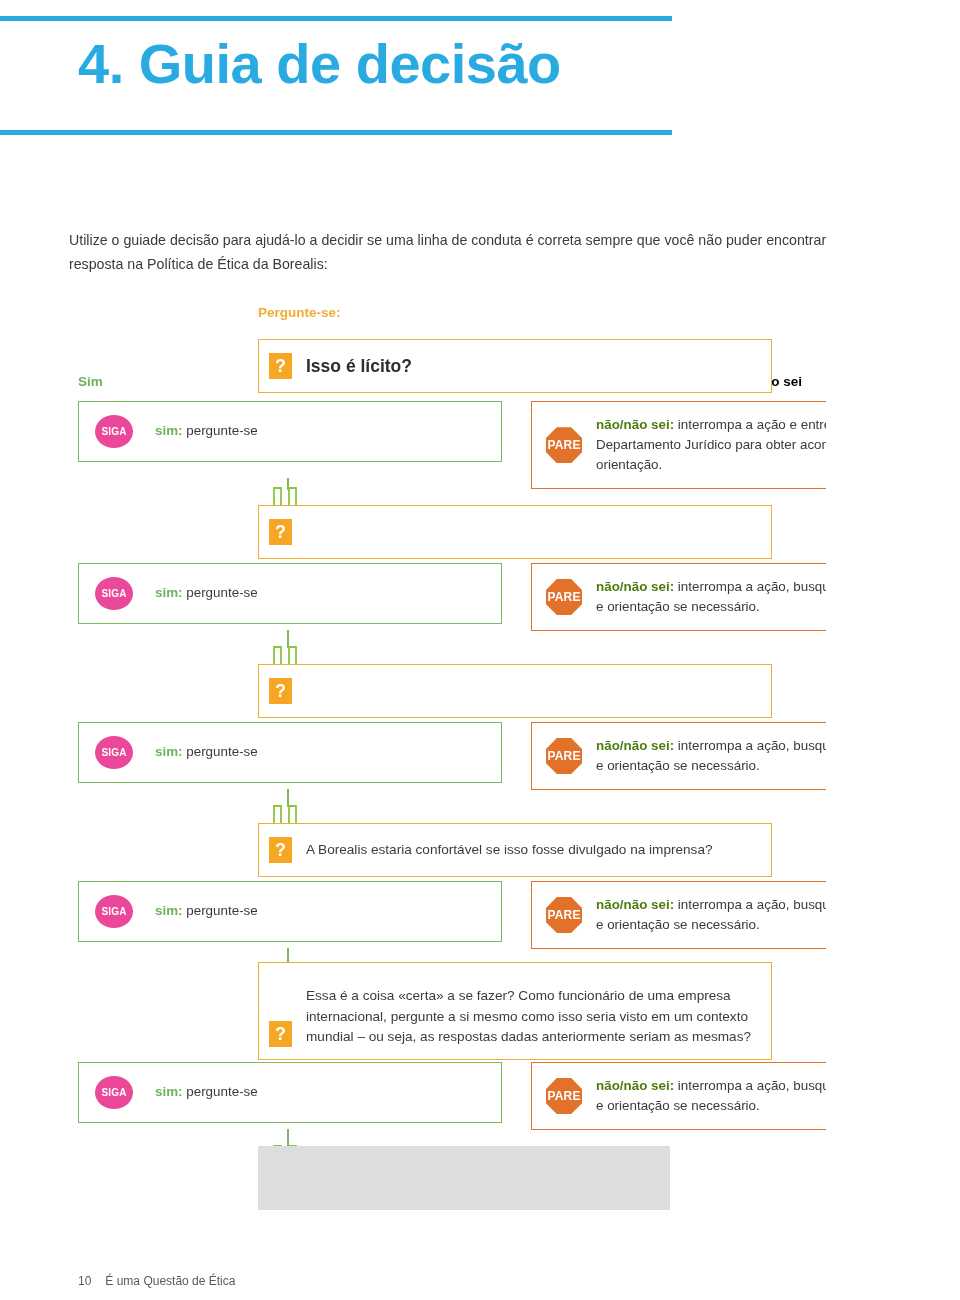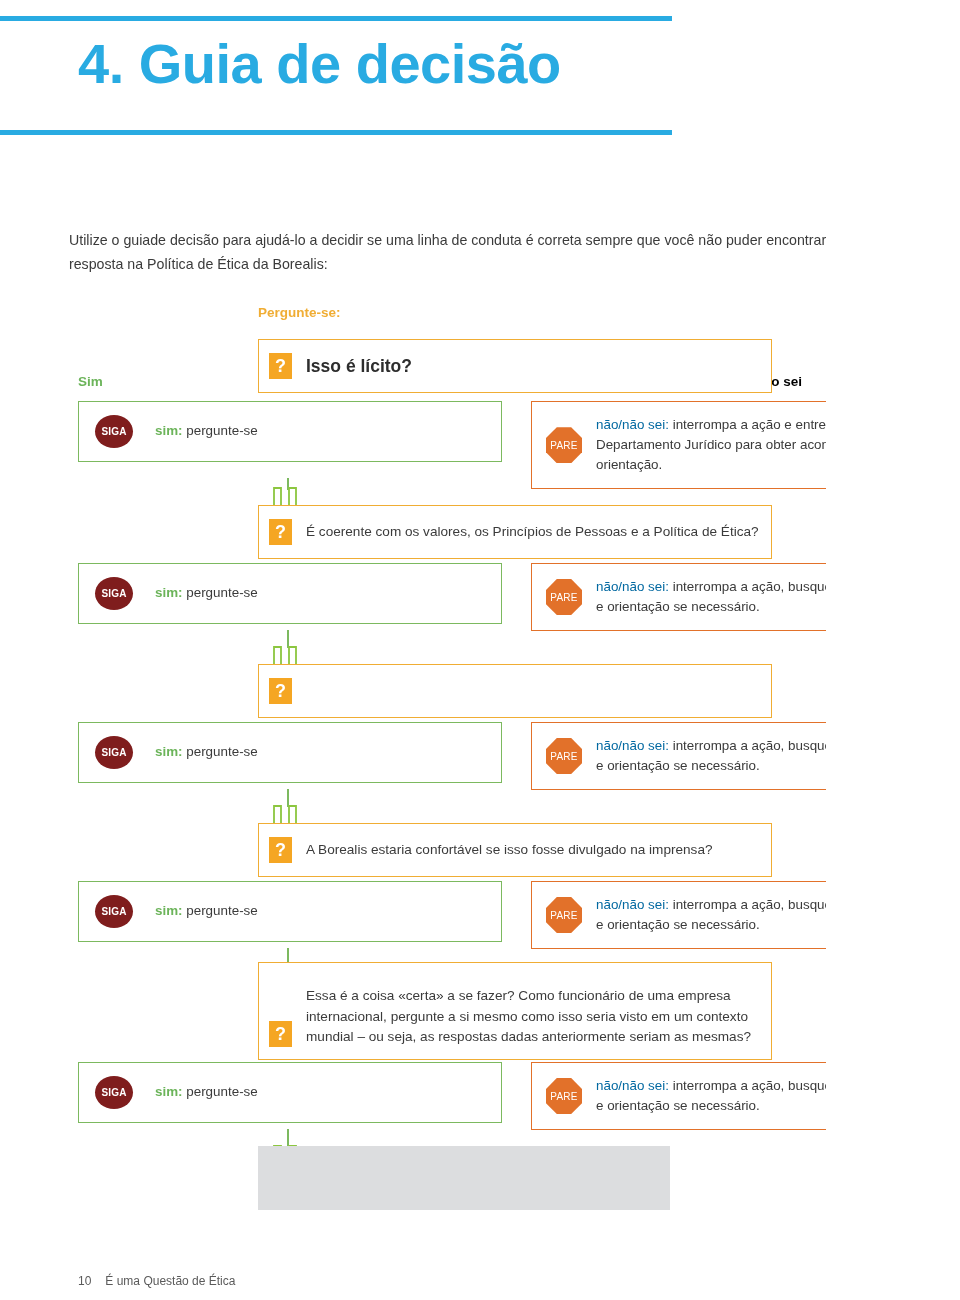--- a/index.html
+++ b/index.html
@@ -85,28 +85,28 @@
   .ansrow {
     display: flex; align-items: center;
     padding: 13px 14px;
     min-height: 56px;
   }
   .ansrow.y { padding-left: 16px; }
   .anstext {
     font-size: 13.4px; color: #3b3b3b; line-height: 1.5;
   }
   .kw-green { color: #6cb45a; font-weight: bold; }
-  .kw-orange { color: #0369a1; font-weight: normal; }
+  .kw-orange { color: #4d7c0f; font-weight: bold; }
 
   
   .siga {
     flex: 0 0 auto;
     width: 38px; height: 33px;
     border-radius: 50%;
-    background: #7f1d1d;
+    background: #ec4899;
     color: #ffffff;
     font-size: 10px; font-weight: bold;
     display: flex; align-items: center; justify-content: center;
     margin-right: 22px;
     letter-spacing: 0.2px;
     text-align: right;
   }
   
   .pare {
     flex: 0 0 auto;
@@ -115,21 +115,21 @@
     margin-right: 14px;
   }
   .pare .oct {
     position: absolute; inset: 0;
     background: #e2712a;
     clip-path: polygon(30% 0%, 70% 0%, 100% 30%, 100% 70%, 70% 100%, 30% 100%, 0% 70%, 0% 30%);
   }
   .pare .lab {
     position: absolute; inset: 0;
     display: flex; align-items: center; justify-content: center;
-    color: #ffffff; font-size: 10px; font-weight: normal;
+    color: #ffffff; font-size: 12px; font-weight: bold;
     letter-spacing: 0.2px;
   }
 
   
   .arrow {
     position: absolute; left: 270px;
     width: 30px; height: 52px;
   }
   .arrow svg { display: block; width: 30px; height: 52px; }
 
@@ -198,21 +198,20 @@
   <div class="stem" style="left:287px; top:478px; height:12px;"></div>
   <div class="arrow" style="top:487px;">
     <svg viewBox="0 0 30 52" fill="none" xmlns="http://www.w3.org/2000/svg">
       <path d="M4 1 L4 26 L1.5 26 L15 47 L28.5 26 L26 26 L26 1 L19 1 L19 20 L15 26 L11 20 L11 1 Z" stroke="#8cc63f" stroke-width="1.8" fill="#ffffff"></path>
     </svg>
   </div>
 
   <div class="qbox" style="top:505px;">
     <div class="qbox-inner" style="padding-left:10px;">
       <span class="qmark">?</span>
-      <span class="qtext">É coerente com os valores, os Princípios de Pessoas e a Política de Ética?</span>
     </div>
   </div>
 
   <div class="ybox" style="top:563px;">
     <div class="ansrow y">
       <span class="siga">SIGA</span>
       <span class="anstext"><span class="kw-green">sim:</span><span> pergunte-se</span></span>
     </div>
   </div>
 

